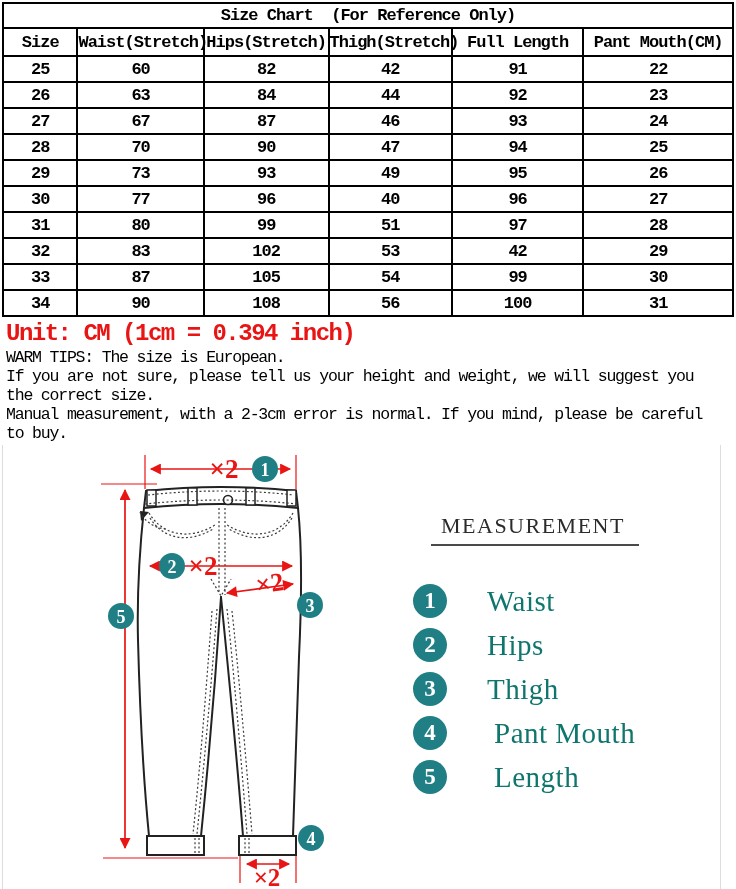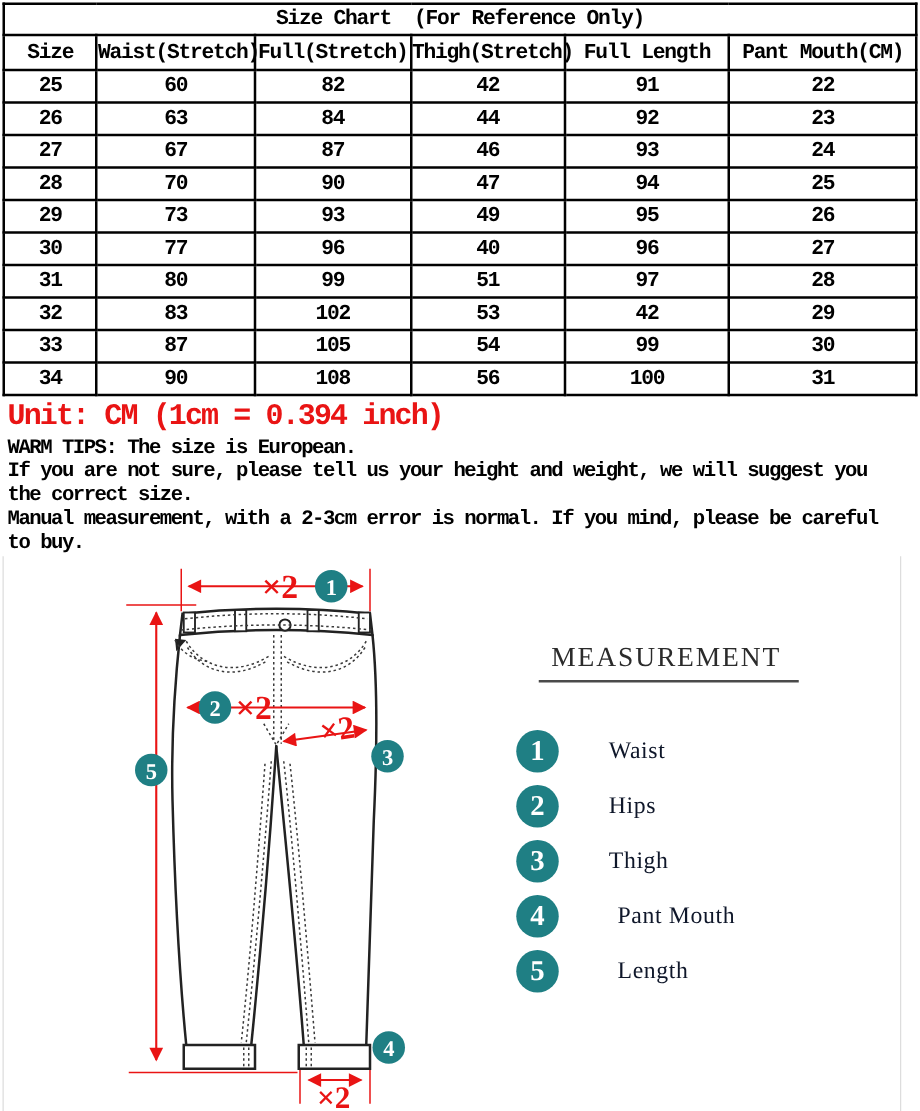--- a/index.html
+++ b/index.html
@@ -44,21 +44,21 @@
   
   .unit-note{
     color:var(--accent-red);
     font-weight:bold;
     font-size:24px;
     letter-spacing:-1.5px;
     padding:4px 0 1px 4px;
     line-height:26px;
   }
   .tips .tips-line{
-    font-weight:bold;
+    font-weight:normal;
     font-size:16.5px;
     letter-spacing:-1.2px;
     line-height:19px;
     padding-left:4px;
     white-space:pre;
   }
   
   .diagram{
     position:relative;
     height:446px;
@@ -89,22 +89,22 @@
     background:var(--teal);
     color:#fff;
     font-family:"Liberation Serif",serif;
     font-weight:bold;font-size:23px;
     display:flex;align-items:center;justify-content:center;
     flex:0 0 34px;
   }
   .legend-label{
     margin-left:40px;
     font-family:"Liberation Serif",serif;
-    font-size:19px;
-    color:#0f172a;
+    font-size:29px;
+    color:#0f766e;
     letter-spacing:0.5px;
   }
   .legend-item:nth-child(4) .legend-label,
   .legend-item:nth-child(5) .legend-label{margin-left:47px;}
   .x2{
     font-family:"Liberation Serif",serif;
     font-weight:bold;
     fill:var(--accent-red);
   }
   .marker-num{
@@ -127,21 +127,21 @@
         <col style="width:18%">
         <col style="width:20.5%">
     </colgroup>
     <thead>
       <tr>
         <td colspan="6" class="title-cell">Size Chart  (For Reference Only)</td>
       </tr>
       <tr class="head-row" id="headRow">
           <th>Size</th>
           <th>Waist(Stretch)</th>
-          <th>Full(Stretch)</th>
+          <th>Hips(Stretch)</th>
           <th>Thigh(Stretch)</th>
           <th>Full Length</th>
           <th>Pant Mouth(CM)</th>
         </tr>
     </thead>
     <tbody id="tableBody">
         <tr>
           <td>25</td>
           <td>60</td>
           <td>82</td>

